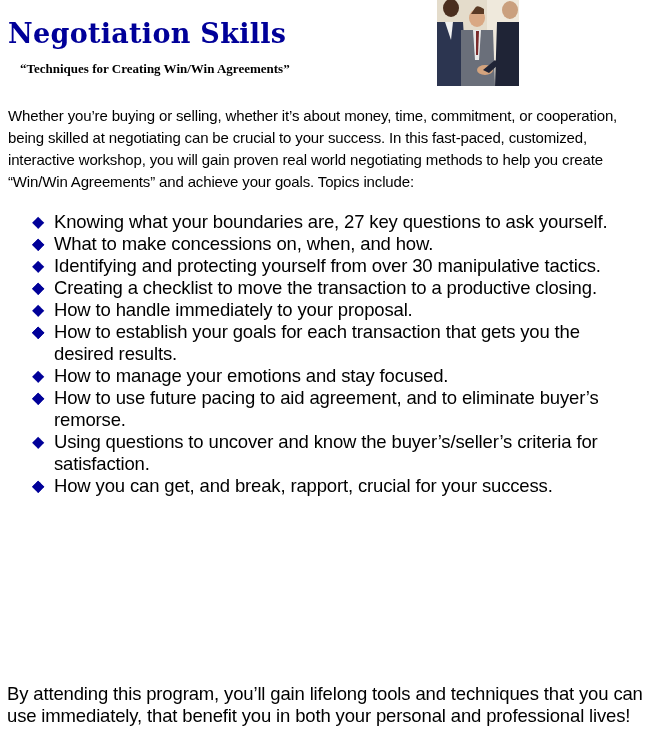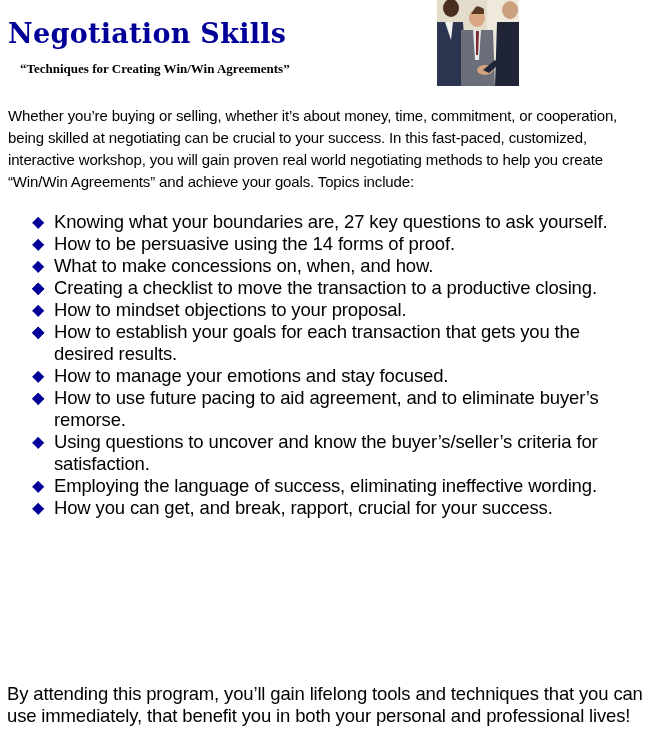--- a/index.html
+++ b/index.html
@@ -122,30 +122,30 @@
 
     <ellipse cx="48" cy="70" rx="8" ry="5" fill="#d4a47e"></ellipse>
     <path d="M58 60 L46 70 L52 73 L62 64 Z" fill="#1f2436"></path>
   </svg>
 </div>
 
 <p class="intro">Whether you’re buying or selling, whether it’s about money, time, commitment, or cooperation, being skilled at negotiating can be crucial to your success.  In this fast-paced, customized, interactive workshop, you will gain proven real world negotiating methods to help you create “Win/Win Agreements” and achieve your goals.  Topics include:</p>
 
 <ul class="topics">
   <li><span class="bullet">◆</span><span>Knowing what your boundaries are, 27 key questions to ask yourself.</span></li>
-  <li><span class="bullet">◆</span><span>How to be persuasive using the 14 forms of proof.</span></li>
+  <li><span class="bullet">◆</span></li>
   <li><span class="bullet">◆</span><span>What to make concessions on, when, and how.</span></li>
-  <li><span class="bullet">◆</span></li>
+  <li><span class="bullet">◆</span><span>Identifying and protecting yourself from over 30 manipulative tactics.</span></li>
   <li><span class="bullet">◆</span></li>
   <li><span class="bullet">◆</span><span>Creating a checklist to move the transaction to a productive closing.</span></li>
-  <li><span class="bullet">◆</span><span>How to mindset objections to your proposal.</span></li>
+  <li><span class="bullet">◆</span><span>How to handle immediately to your proposal.</span></li>
   <li><span class="bullet">◆</span></li>
   <li><span class="bullet">◆</span></li>
   <li><span class="bullet">◆</span><span>How to establish your goals for each transaction that gets you the desired results.</span></li>
   <li><span class="bullet">◆</span><span>How to manage your emotions and stay focused.</span></li>
   <li><span class="bullet">◆</span></li>
   <li><span class="bullet">◆</span><span>How to use future pacing to aid agreement, and to eliminate buyer’s remorse.</span></li>
   <li><span class="bullet">◆</span><span>Using questions to uncover and know the buyer’s/seller’s criteria for satisfaction.</span></li>
-  <li><span class="bullet">◆</span><span>Employing the language of success, eliminating ineffective wording.</span></li>
+  <li><span class="bullet">◆</span></li>
   <li><span class="bullet">◆</span><span>How you can get, and break, rapport, crucial for your success.</span></li>
 </ul>
 
 <p class="closing">By attending this program, you’ll gain lifelong tools and techniques that you can use immediately, that benefit you in both your personal and professional lives!</p>
 
 </body></html>

